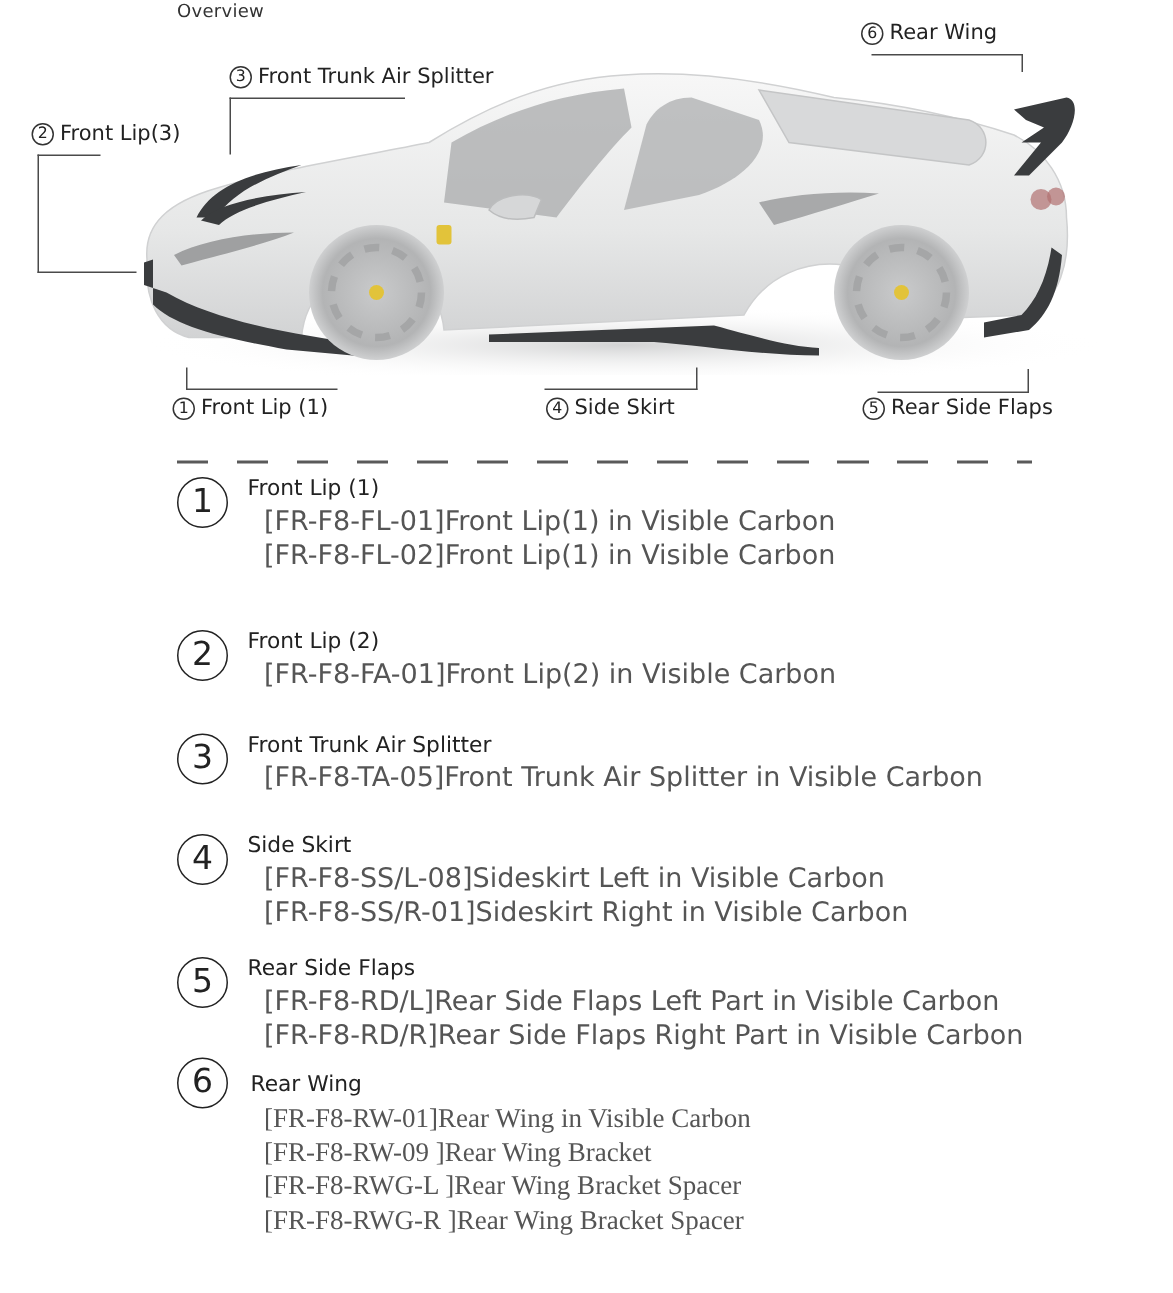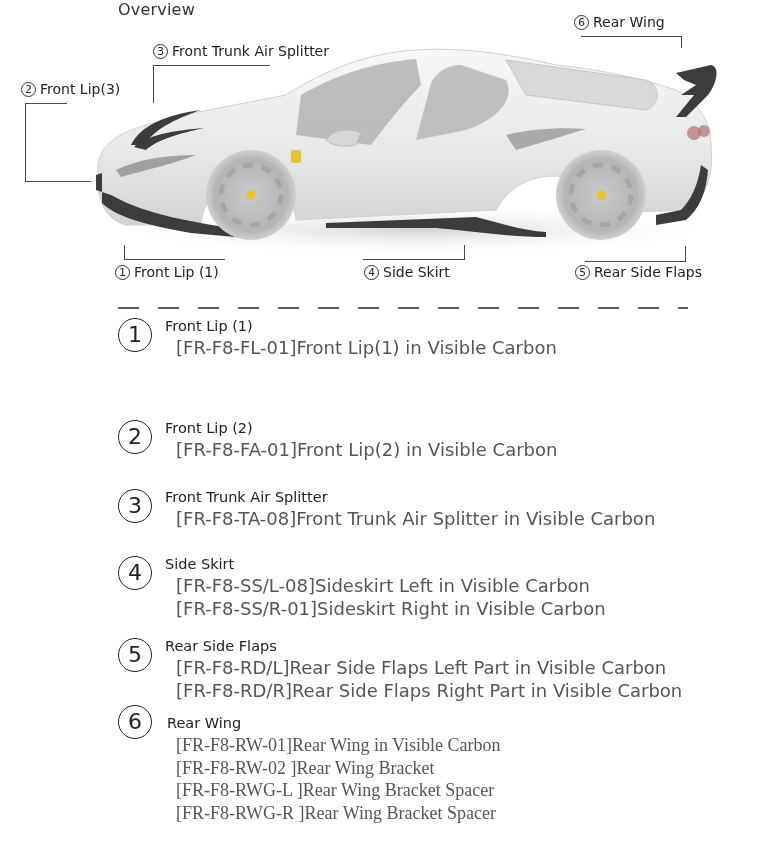--- a/index.html
+++ b/index.html
@@ -1,19 +1,19 @@
 <!DOCTYPE html>
 <html><head>
   <meta charset="utf-8">
   <style>
     html, body { margin: 0; padding: 0; background: #ffffff; }
     body { width: 782px; height: 862px; position: relative; overflow: hidden;
            font-family: "DejaVu Sans", "Liberation Sans", sans-serif; color: #2a2a2a; }
     .abs { position: absolute; }
-    .title { left: 118px; top: 0px; font-size: 16px; color: #333; letter-spacing: 0.2px; }
+    .title { left: 118px; top: 0px; font-size: 12px; color: #333; letter-spacing: 0.2px; }
     .callout { font-size: 14px; color: #222; white-space: nowrap; display: flex; align-items: center; gap: 4px; }
     .sm-circ { display: inline-flex; width: 15px; height: 15px; border: 1.2px solid #333; border-radius: 50%;
                align-items: center; justify-content: center; font-size: 10.5px; box-sizing: border-box; line-height: 1; }
     .line { position: absolute; background: #4a4a4a; }
     .car { left: 86px; top: 25px; width: 650px; height: 225px; }
     .dash { left: 118px; top: 307px; width: 570px; height: 2px;
             background: repeating-linear-gradient(to right, #5a5a5a 0 21px, transparent 21px 40px); }
     .sec { position: absolute; left: 118px; }
     .big-circ { position: absolute; left: 0; top: 0; width: 34px; height: 34px; border: 1.6px solid #222;
                 border-radius: 50%; box-sizing: border-box; display: flex; align-items: center; justify-content: center;
@@ -127,36 +127,37 @@
   <span>Rear Side Flaps</span>
 </div>
 
 <div class="abs dash"></div>
 
 <div class="sec" style="top:318px;">
   <div class="big-circ">1</div>
   <div class="sec-title">Front Lip (1)</div>
   <ul class="parts">
     <li>[FR-F8-FL-01]Front Lip(1) in Visible Carbon</li>
+    <li>[FR-F8-FL-02]Front Lip(1) in Visible Carbon</li>
   </ul>
 </div>
 
 <div class="sec" style="top:420px;">
   <div class="big-circ">2</div>
   <div class="sec-title">Front Lip (2)</div>
   <ul class="parts">
     <li>[FR-F8-FA-01]Front Lip(2) in Visible Carbon</li>
   </ul>
 </div>
 
 <div class="sec" style="top:489px;">
   <div class="big-circ">3</div>
   <div class="sec-title">Front Trunk Air Splitter</div>
   <ul class="parts">
-    <li>[FR-F8-TA-08]Front Trunk Air Splitter in Visible Carbon</li>
+    <li>[FR-F8-TA-05]Front Trunk Air Splitter in Visible Carbon</li>
   </ul>
 </div>
 
 <div class="sec" style="top:556px;">
   <div class="big-circ">4</div>
   <div class="sec-title">Side Skirt</div>
   <ul class="parts">
     <li>[FR-F8-SS/L-08]Sideskirt Left in Visible Carbon</li>
     <li>[FR-F8-SS/R-01]Sideskirt Right in Visible Carbon</li>
   </ul>
@@ -169,17 +170,17 @@
     <li>[FR-F8-RD/L]Rear Side Flaps Left Part in Visible Carbon</li>
     <li>[FR-F8-RD/R]Rear Side Flaps Right Part in Visible Carbon</li>
   </ul>
 </div>
 
 <div class="sec" style="top:705px;">
   <div class="big-circ">6</div>
   <div class="sec-title" style="left:49px; top:10px;">Rear Wing</div>
   <ul class="parts" style="top:29px;font-family:Liberation Serif, serif;">
     <li>[FR-F8-RW-01]Rear Wing in Visible Carbon</li>
-    <li>[FR-F8-RW-02 ]Rear Wing Bracket</li>
+    <li>[FR-F8-RW-09 ]Rear Wing Bracket</li>
     <li>[FR-F8-RWG-L ]Rear Wing Bracket Spacer</li>
     <li>[FR-F8-RWG-R ]Rear Wing Bracket Spacer</li>
   </ul>
 </div>
 
 </body></html>

